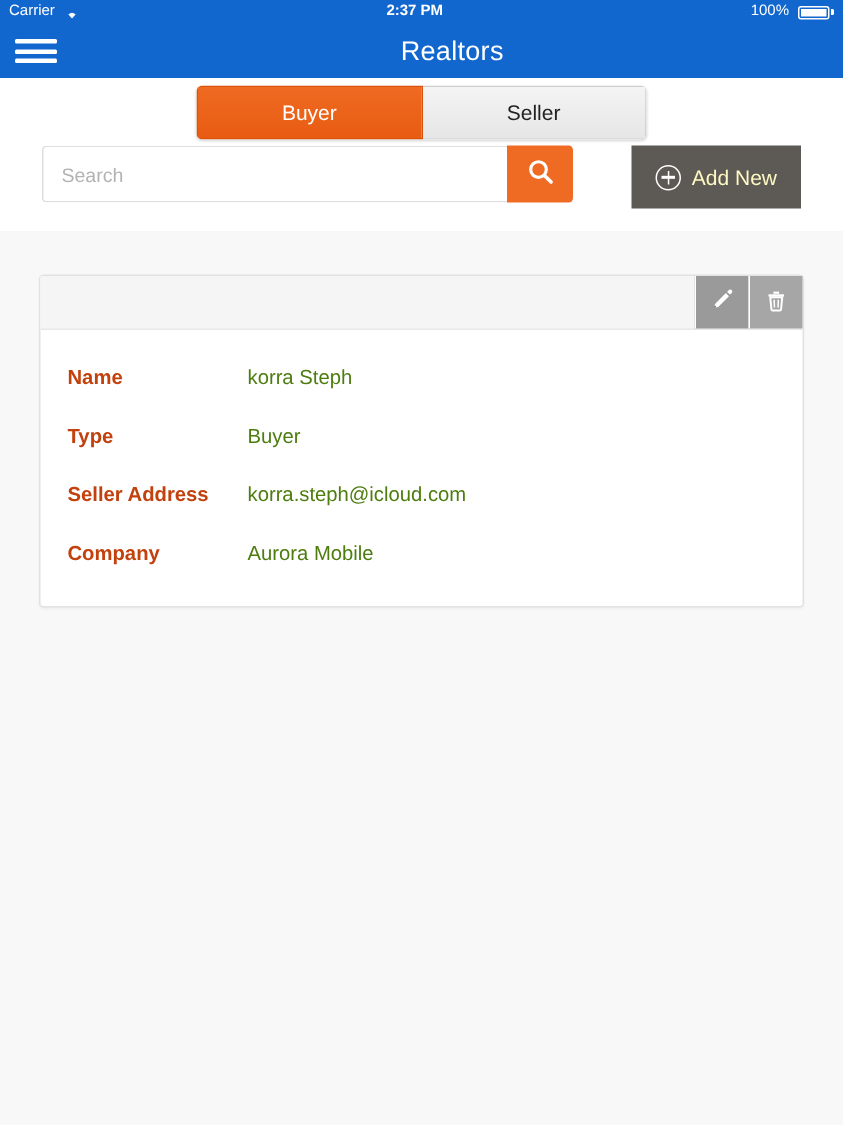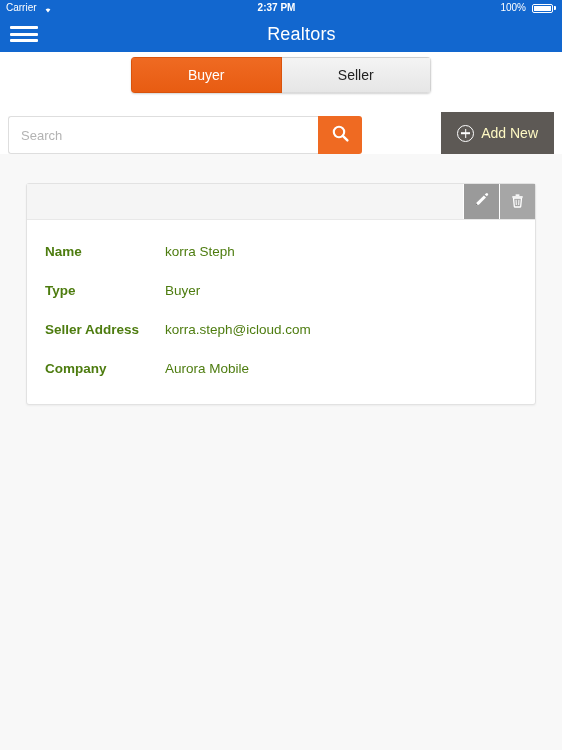--- a/index.html
+++ b/index.html
@@ -61,21 +61,21 @@
     color:#ffffff; border-color:#d9530c;
   }
   .seg.inactive {
     background:linear-gradient(#f4f4f4,#e6e6e6);
     color:#222222; border-left:none;
   }
 
   
   .toolbar {
     background:#ffffff; height:57px;
-    display:flex; align-items:flex-end; padding:0 8px;
+    display:flex; align-items:flex-start; padding:0 28px;
   }
   .search-group { display:flex; height:38px; flex:0 0 auto; }
   .search-input {
     width:310px; height:38px; border:1px solid #dedede; border-right:none;
     border-radius:3px 0 0 3px; padding:0 12px; font-size:13px;
     color:#333; background:#fff; outline:none;
     font-family:"Liberation Sans", sans-serif;
   }
   .search-input::placeholder { color:#b3b3b3; }
   .search-btn {
@@ -111,21 +111,21 @@
   }
   .icon-btn {
     width:36px; background:#9a9a9a; border:none; cursor:pointer;
     display:flex; align-items:center; justify-content:center;
     border-left:1px solid #ffffff;
   }
   .icon-btn.delete { background:#a6a6a6; }
   .card-body { padding:12px 18px 16px 18px; }
   .row { display:flex; align-items:center; padding:12px 0; }
   .row-label {
-    width:120px; flex:0 0 120px; font-size:13.5px; font-weight:bold; color:#4d7c0f;
+    width:120px; flex:0 0 120px; font-size:13.5px; font-weight:bold; color:#c2410c;
   }
   .row-value { font-size:13.5px; color:#4d7c0f; }
 </style>
 </head>
 <body>
 
 <div class="screen">
 
   <div class="statusbar">
     <div class="sb-left">

